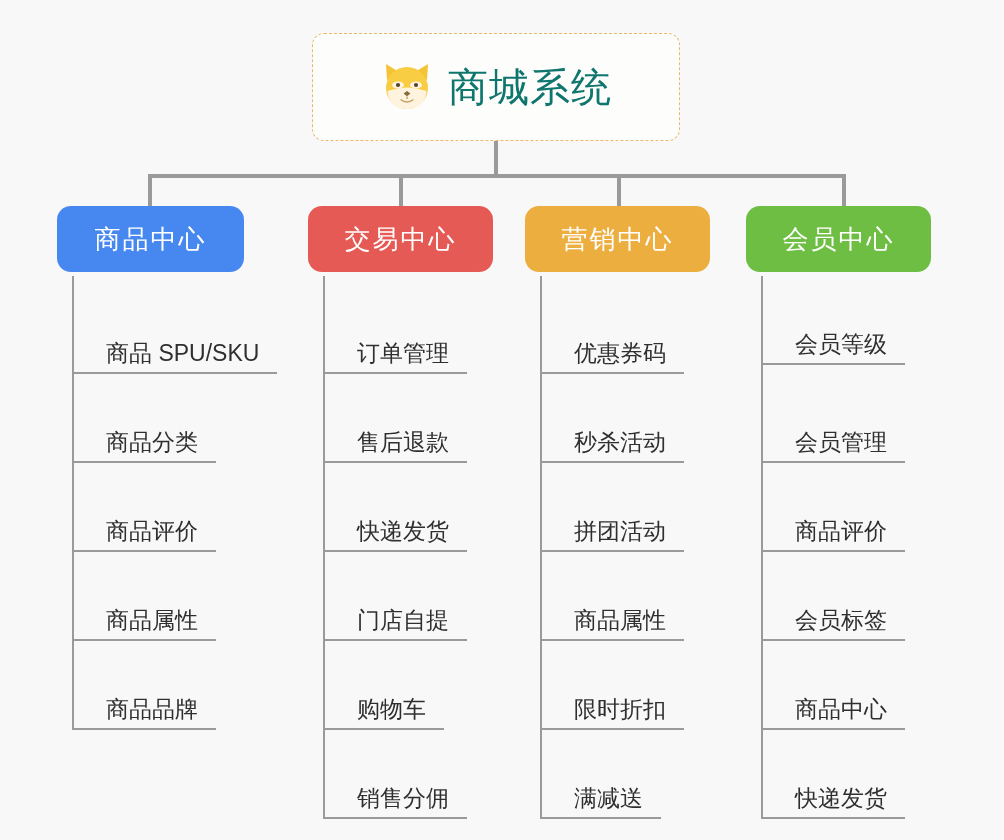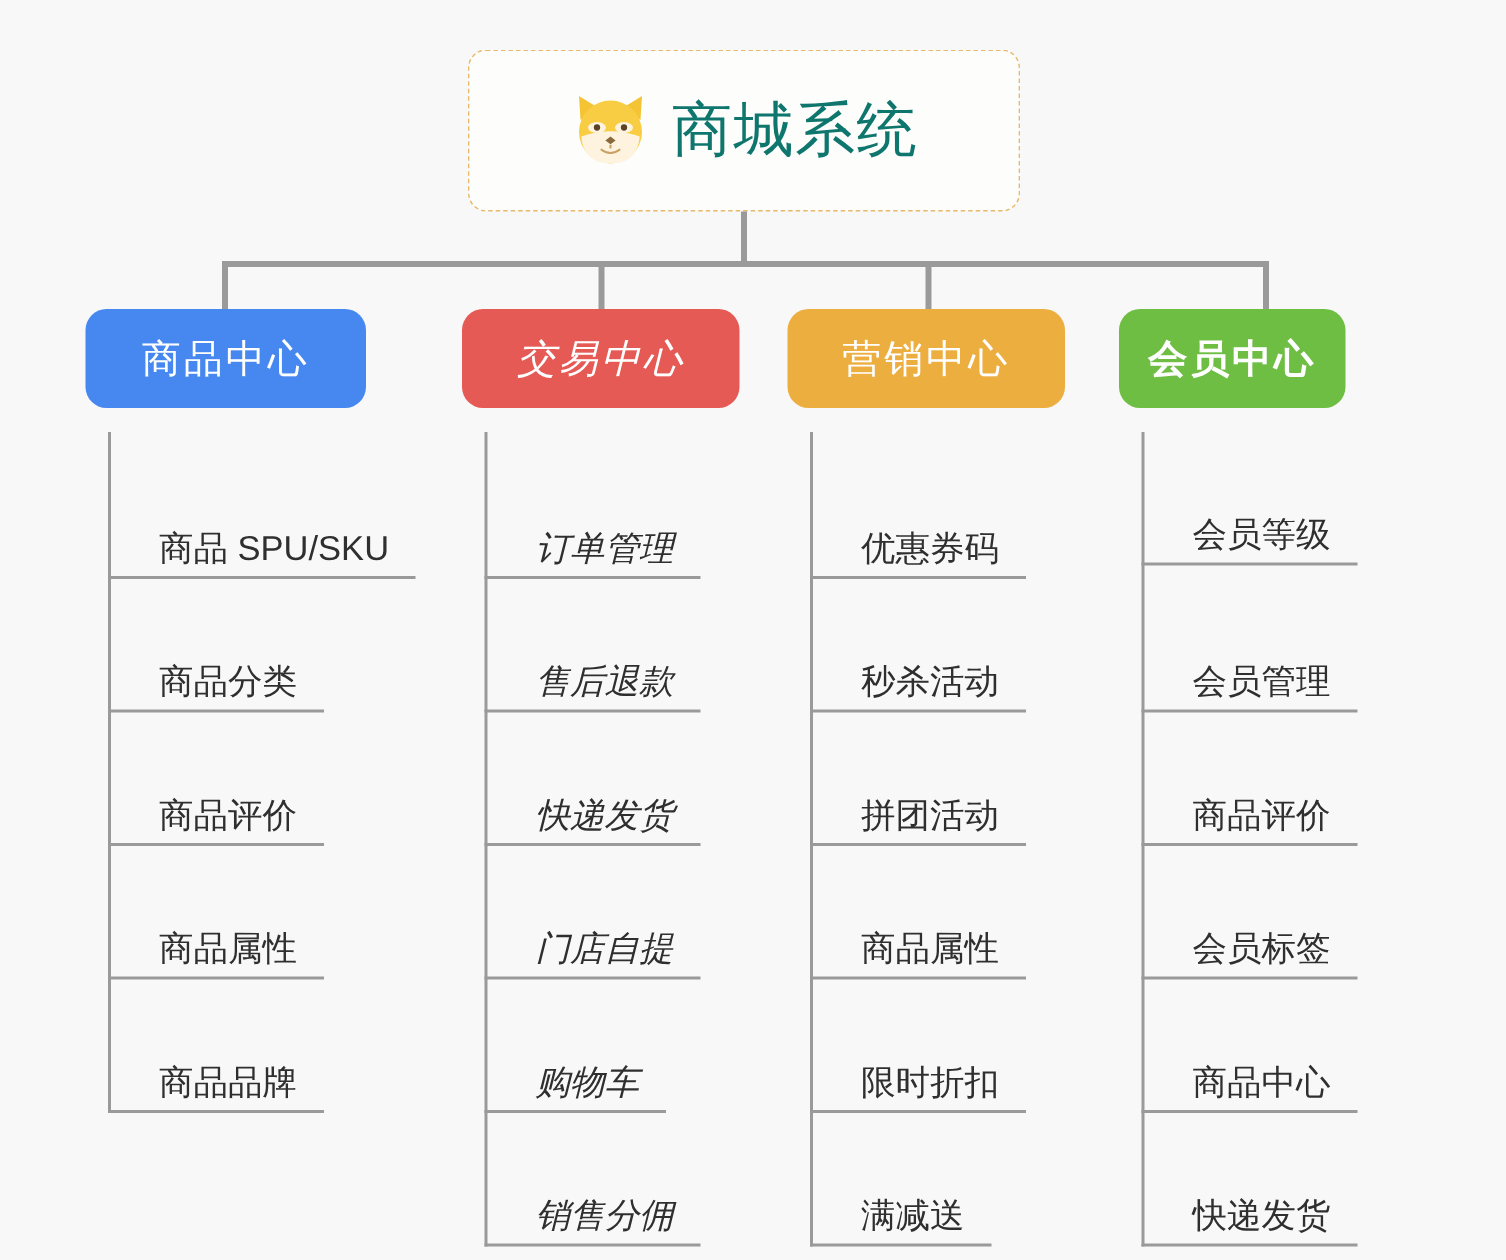--- a/index.html
+++ b/index.html
@@ -56,21 +56,21 @@
     display: flex;
     align-items: center;
     justify-content: center;
     color: #ffffff;
     font-size: 26px;
     letter-spacing: 2px;
     white-space: nowrap;
   }
   .items-wrap {
     position: relative;
-    margin-top: 16px;
+    margin-top: 4px;
     padding-left: 15px;
   }
   .spine {
     position: absolute;
     left: 15px; top: 0; bottom: 0;
     width: 2px;
     background: #9a9a9a;
   }
   .leaf {
     position: relative;
@@ -145,21 +145,21 @@
       </div>
       <div class="leaf">
         <span class="leaf-inner">商品属性</span>
       </div>
       <div class="leaf">
         <span class="leaf-inner">商品品牌</span>
       </div>
     </div>
   </div>
 
-  <div class="column" style="left:308px; width:185px;font-style:italic;">
+  <div class="column" style="left:308px; width:185px;">
     <div class="cat-header" style="background:#e55a54; width:185px;">
       <span>交易中心</span>
     </div>
     <div class="items-wrap">
       <div class="spine"></div>
       <div class="leaf first">
         <span class="leaf-inner">订单管理</span>
       </div>
       <div class="leaf">
         <span class="leaf-inner">售后退款</span>
@@ -200,21 +200,21 @@
       <div class="leaf">
         <span class="leaf-inner">限时折扣</span>
       </div>
       <div class="leaf">
         <span class="leaf-inner">满减送</span>
       </div>
     </div>
   </div>
 
   <div class="column" style="left:746px; width:185px;">
-    <div class="cat-header" style="background:#6ebe44; width:151px;font-weight:bold;">
+    <div class="cat-header" style="background:#6ebe44; width:185px;">
       <span>会员中心</span>
     </div>
     <div class="items-wrap">
       <div class="spine"></div>
       <div class="leaf">
         <span class="leaf-inner">会员等级</span>
       </div>
       <div class="leaf first">
         <span class="leaf-inner">会员管理</span>
       </div>

